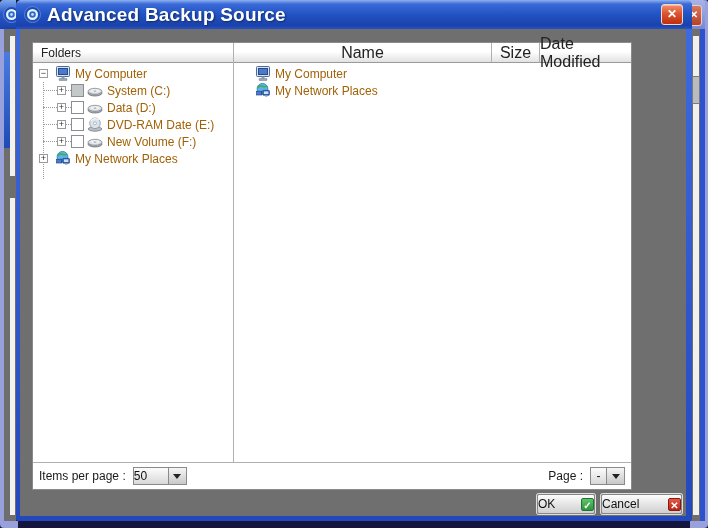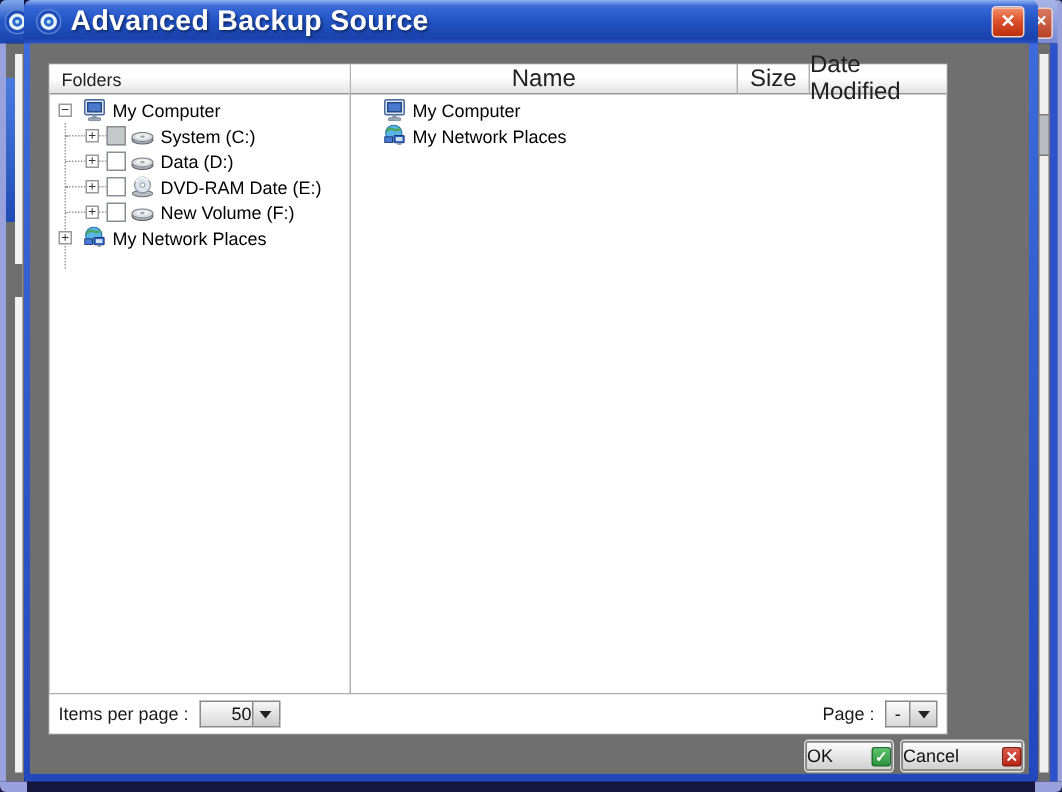--- a/index.html
+++ b/index.html
@@ -67,38 +67,38 @@
   .tree-row.lvl1 { padding-left:6px; }
   .tree-row.lvl2 { padding-left:10px; }
   .toggle { width:9px; height:9px; flex:none; background:#fff; border:1px solid #9a9a9a;
             font-size:9px; line-height:7px; text-align:center; color:#333; z-index:2; }
   .h-dot  { width:14px; height:1px; flex:none; border-top:1px dotted #9a9a9a; }
   .h-dot2 { width:5px;  height:1px; flex:none; border-top:1px dotted #9a9a9a; }
   .gap    { width:4px; flex:none; }
   .cb { width:13px; height:13px; flex:none; border:1px solid #8a8e92; background:#fff; }
   .cb-filled { background:#c4c8c8; }
   .ticon { width:16px; height:15px; flex:none; margin-left:3px; }
-  .tlabel { margin-left:4px; white-space:nowrap; color:#000000; }
+  .tlabel { margin-left:4px; white-space:nowrap; color:#a16207; }
   .tree-vline { position:absolute; left:10px; top:19px; width:1px; height:97px; border-left:1px dotted #9a9a9a; }
 
   
   .list-body { padding-top:2px; }
   .list-row { height:17px; display:flex; align-items:center; }
   .lr-name { width:258px; display:flex; align-items:center; padding-left:18px; }
   .lr-size { width:48px; }
   .lr-date { flex:1; }
 
   
   .pager { height:26px; display:flex; align-items:center; justify-content:space-between; padding:0 6px; background:#fff; }
   .pgroup { display:flex; align-items:center; }
   .plabel { margin-right:7px; color:#1a1a1a; }
   .combo { display:flex; }
   .combo-field { height:18px; border:1px solid #8a8a8a; border-right:none;
                  background:linear-gradient(180deg,#fcfcfc,#d8d8d8); line-height:16px; }
-  .cf-items { width:35px; padding-left:16px;text-align:right; }
+  .cf-items { width:35px; padding-left:0; }
   .cf-page  { width:16px; text-align:center; }
   .combo-btn { width:19px; height:18px; border:1px solid #8a8a8a; background:linear-gradient(180deg,#f6f6f6,#c8c8c8);
                display:flex; align-items:center; justify-content:center; }
   .tri { width:0; height:0; border-left:4px solid transparent; border-right:4px solid transparent; border-top:5px solid #222; }
 
   
   .action-btn { top:494px; height:20px; border:1px solid #858585; border-radius:2px;
                 background:linear-gradient(180deg,#fdfdfd,#e8e8e8 45%,#cfcfcf);
                 box-shadow:0 0 0 1px #dfdfdf; display:flex; align-items:center; justify-content:space-between;
                 font-size:12px; color:#111; cursor:default; }

